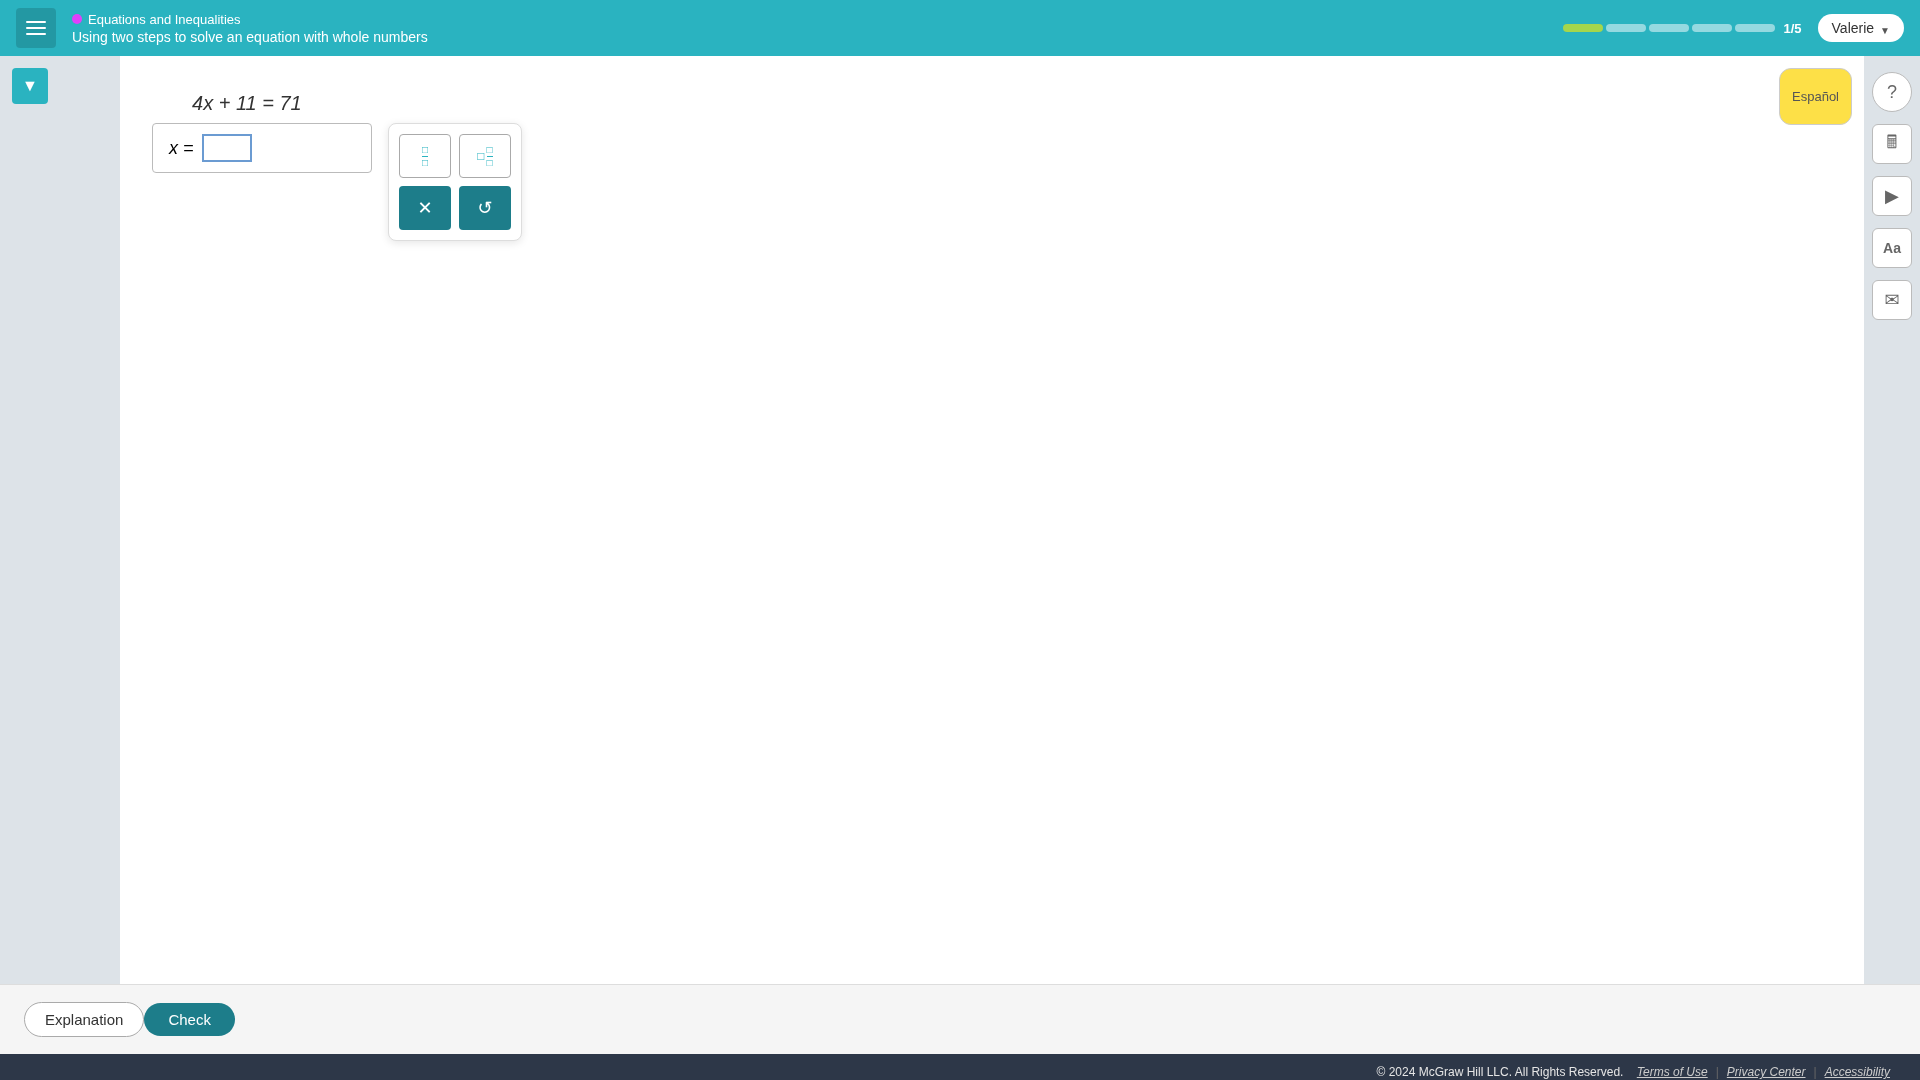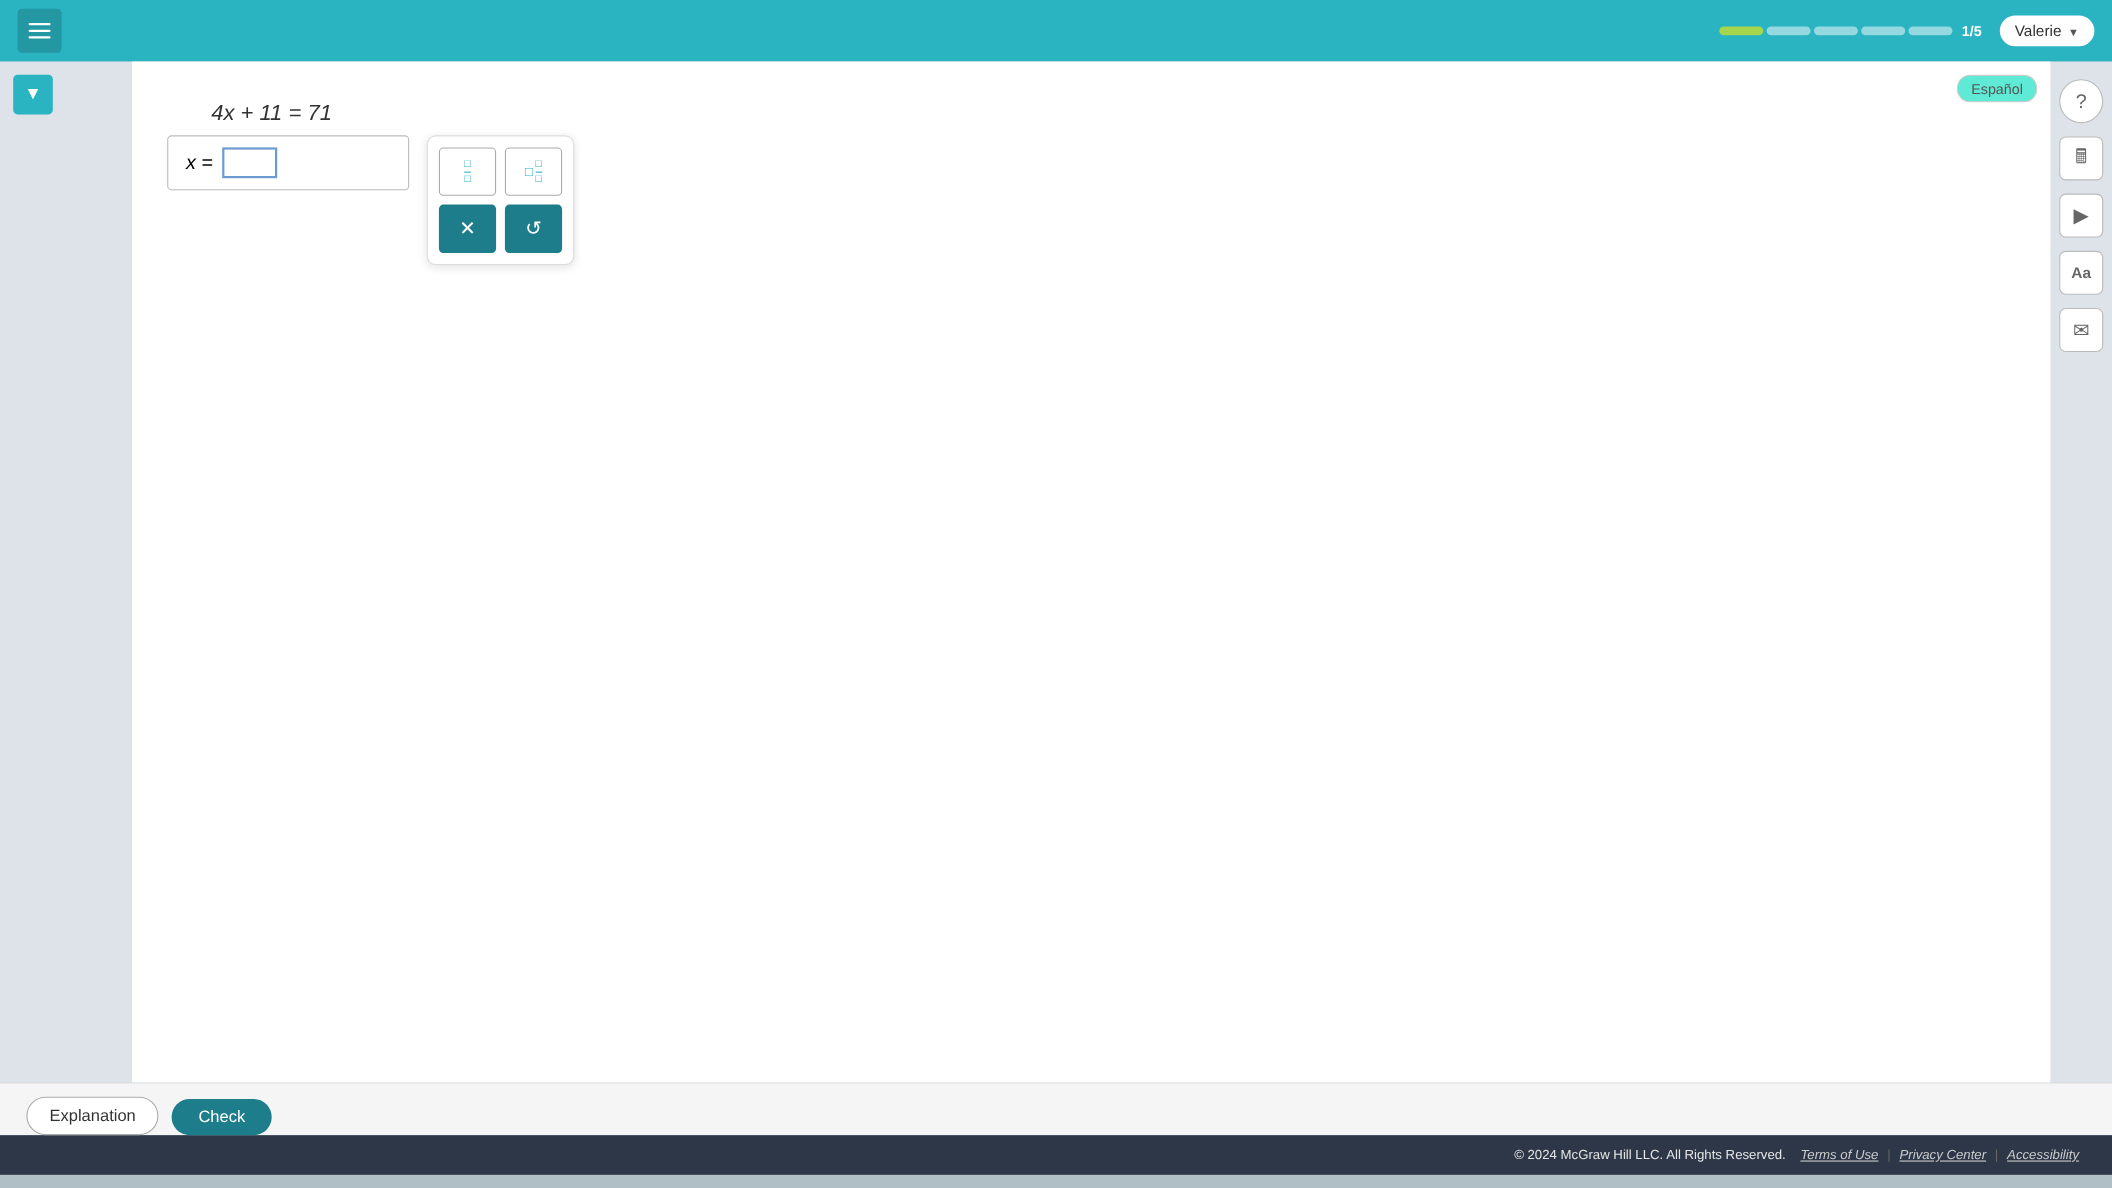--- a/index.html
+++ b/index.html
@@ -97,22 +97,22 @@
     .content-area {
       flex: 1;
       background: white;
       padding: 24px 32px;
       position: relative;
       min-height: 400px;
     }
 
     .espanol-btn {
       position: absolute; top: 12px; right: 12px;
-      border: 1px solid #ccc; background: #5eead4; border-radius: 12px;
-      padding: 4px 12px; font-size: 13px; cursor: pointer; color: #555;
+      border: 1px solid #ccc; background: #fde047; border-radius: 12px;
+      padding: 20px 12px; font-size: 13px; cursor: pointer; color: #555;
     }
 
     .solve-link { color: #2ab3c0; text-decoration: underline; cursor: pointer; font-size: 16px; }
     .solve-text { font-size: 16px; color: #333; }
 
     .equation {
       font-size: 20px; margin: 12px 0 8px 40px; color: #333; font-style: italic;
     }
 
     .simplify-text { font-size: 15px; color: #333; margin-bottom: 16px; }
@@ -191,25 +191,25 @@
       cursor: pointer;
       display: flex; align-items: center; justify-content: center;
       font-size: 18px; color: #666;
     }
     .sidebar-icon-btn.circle {
       border-radius: 50%; border: 1.5px solid #bbb;
     }
 
     
     .bottom-toolbar {
-      height: 48px;
+      height: 70px;
       background: #f5f5f5;
       border-top: 1px solid #ddd;
-      display: flex; align-items: flex-end;
-      padding: 0 24px; gap: 12px;
+      display: flex; align-items: center;
+      padding: 0 24px; gap: 0;
     }
     .explanation-btn {
       border: 1.5px solid #aaa;
       border-radius: 20px;
       background: white;
       padding: 8px 20px;
       font-size: 15px; cursor: pointer; color: #333;
     }
     .check-btn {
       border: none;
@@ -238,20 +238,27 @@
   </style>
 </head>
 <body>
 
 <div class="header">
   <button class="hamburger-btn">
     <span></span>
     <span></span>
     <span></span>
   </button>
+  <div class="header-info">
+    <div class="header-topic">
+      <span class="topic-dot"></span>
+      <span class="topic-title">Equations and Inequalities</span>
+    </div>
+    <span class="lesson-title">Using two steps to solve an equation with whole numbers</span>
+  </div>
   <div class="header-right">
     <div class="progress-bar-container">
       <div class="progress-segments">
         <div class="progress-seg active"></div>
         <div class="progress-seg current"></div>
         <div class="progress-seg current"></div>
         <div class="progress-seg current"></div>
         <div class="progress-seg current"></div>
       </div>
       <span class="progress-label">1/5</span>

